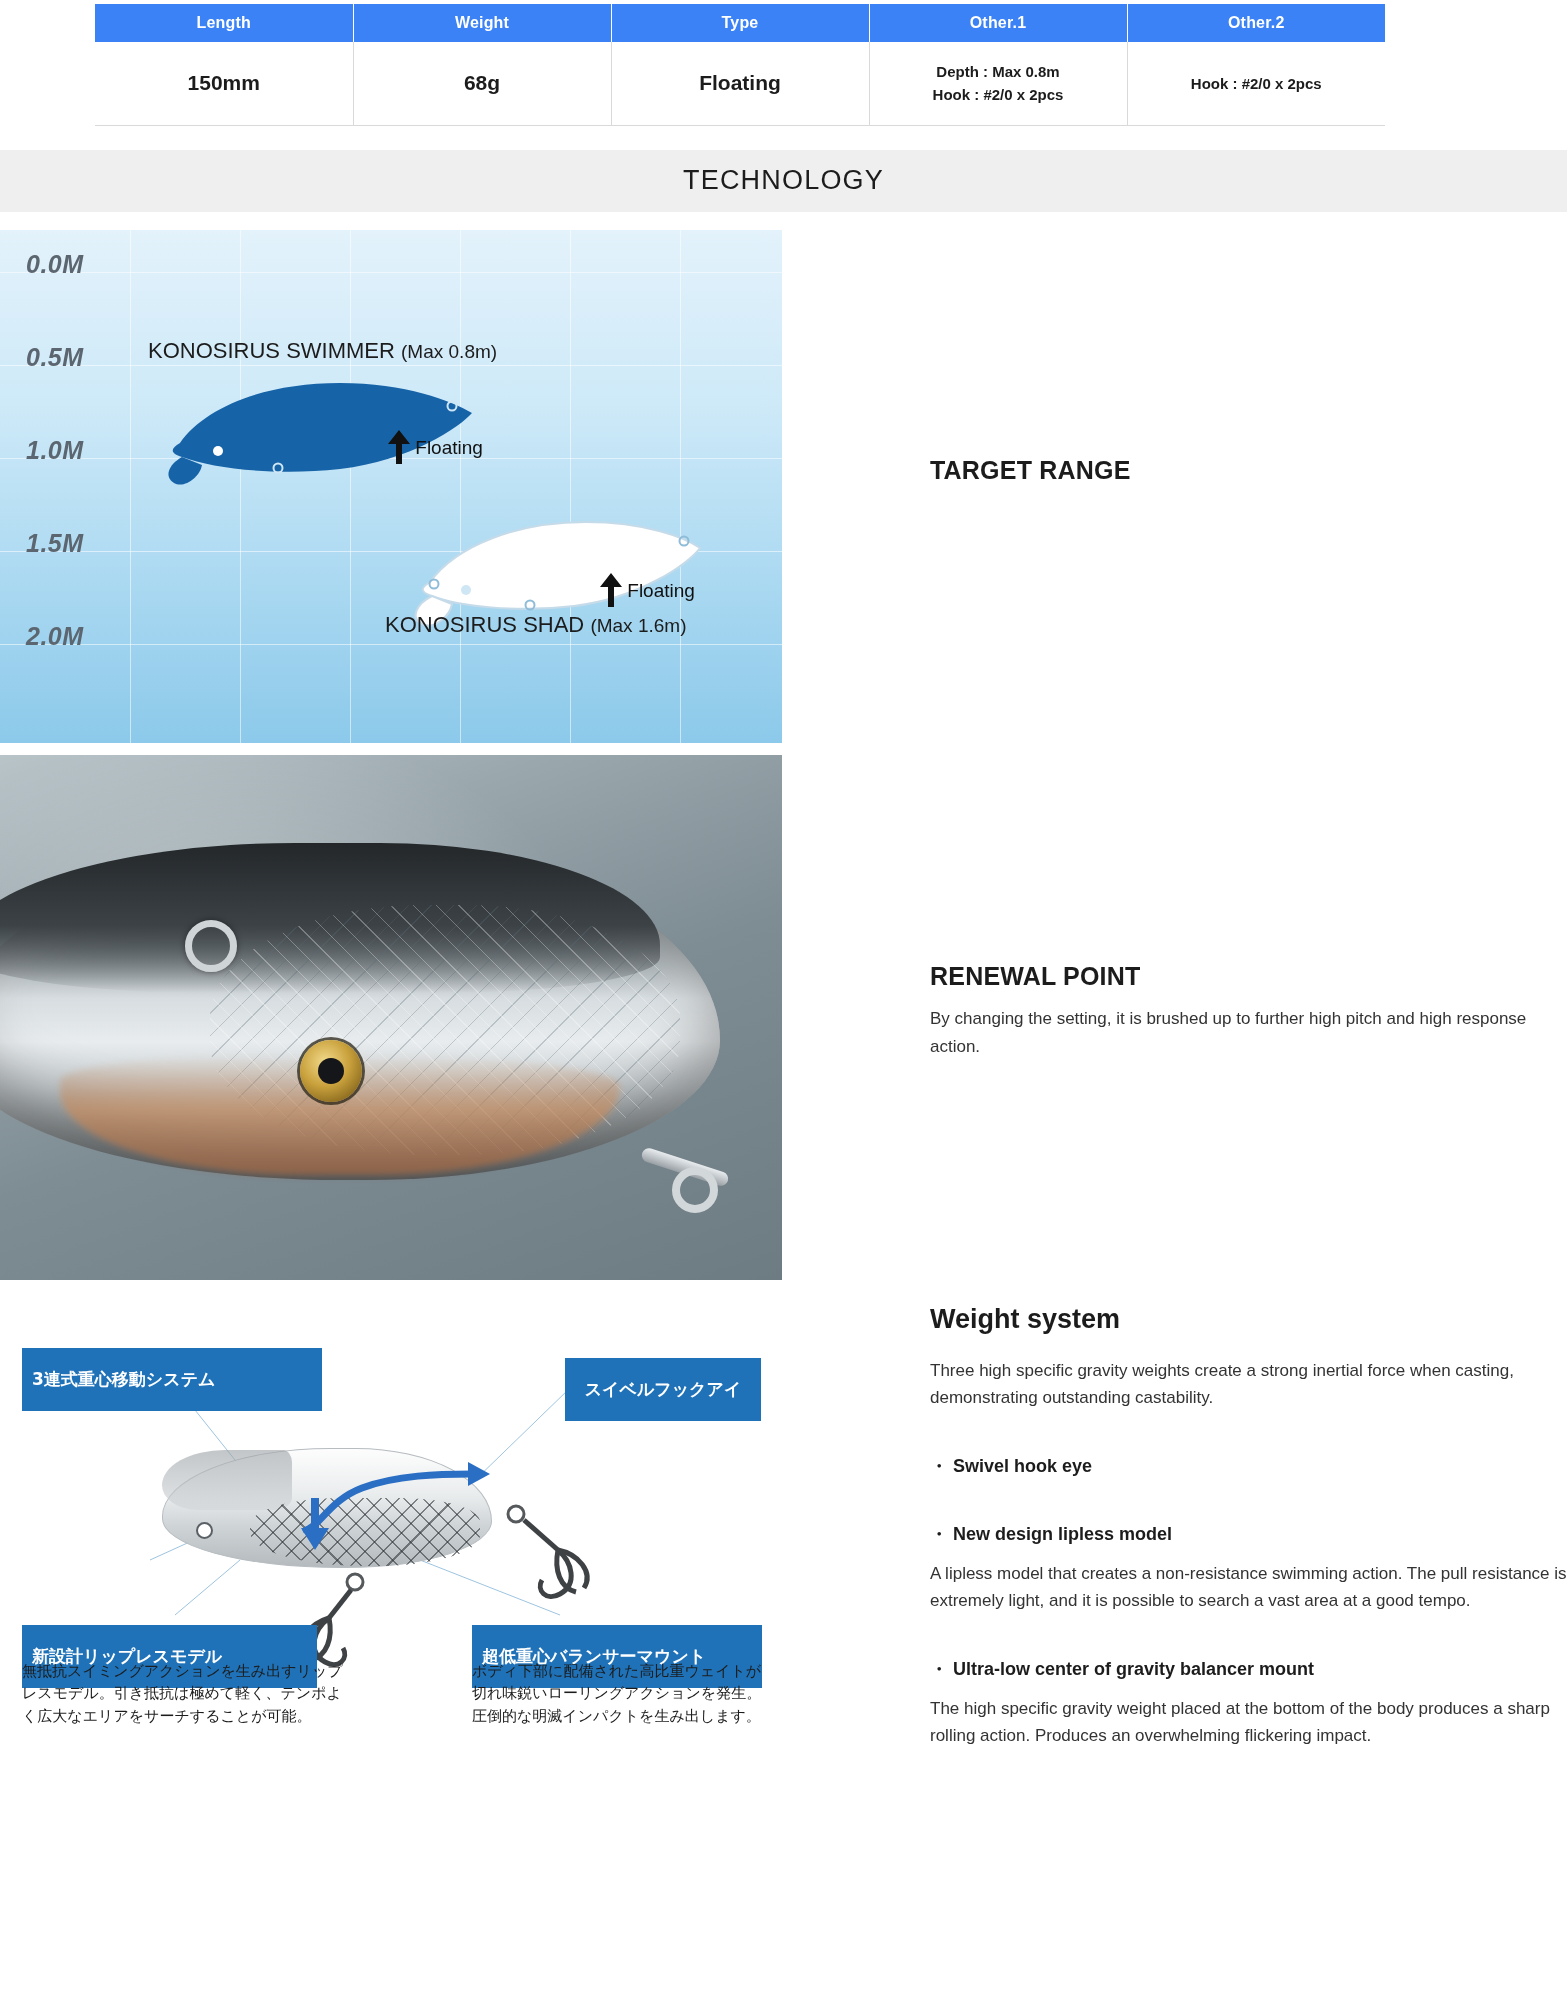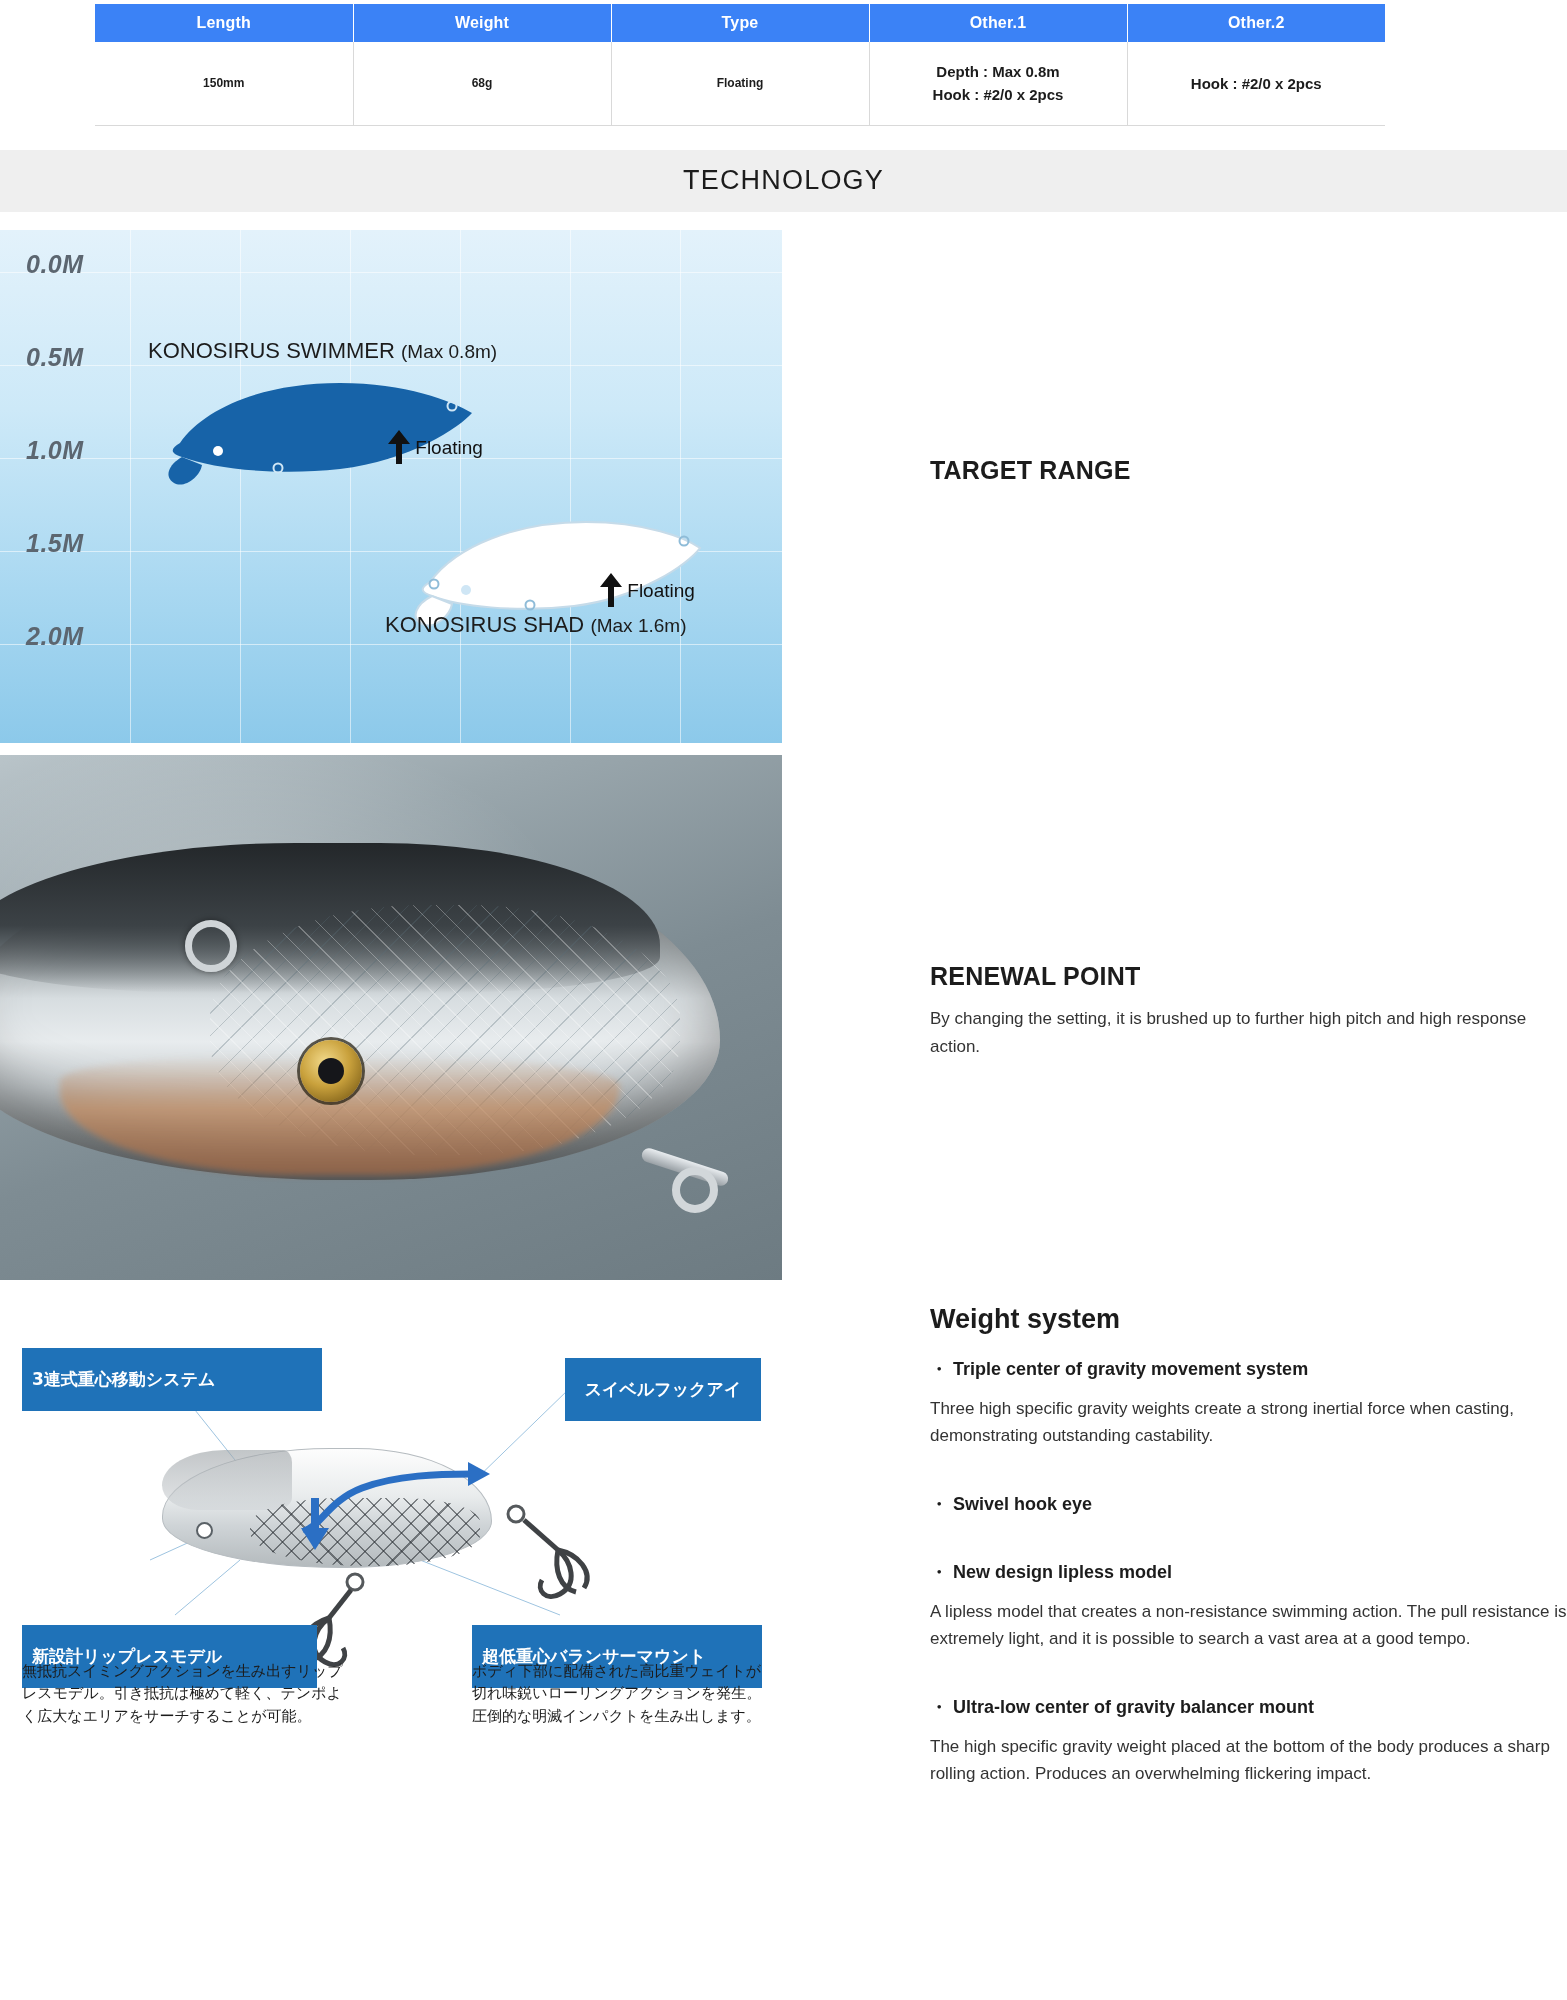--- a/index.html
+++ b/index.html
@@ -31,21 +31,21 @@
     color: #ffffff;
     font-size: 16px;
     font-weight: bold;
     padding: 10px 4px;
     border-right: 1px solid #ffffff;
     text-align: center;
     letter-spacing: .2px;
   }
   table.spec th:last-child { border-right: none; }
   table.spec td {
-    font-size: 12px;
+    font-size: 21px;
     font-weight: bold;
     color: #1c1c1c;
     text-align: center;
     padding: 18px 6px;
     border-right: 1px solid #d9d9d9;
     border-bottom: 1px solid #d9d9d9;
     line-height: 1.55;
     vertical-align: middle;
     background: #ffffff;
   }
@@ -500,21 +500,20 @@
 
         <div class="jp-tag" style="left:472px; top:315px; width:290px">超低重心バランサーマウント</div>
         <div class="jp-text" style="left:472px; top:350px; width:300px">ボディ下部に配備された高比重ウェイトが切れ味鋭いローリングアクションを発生。圧倒的な明滅インパクトを生み出します。</div>
       </div>
     </div>
 
     <div class="sec-right ws-right">
       <div style="margin-left:24px">
         <h3 class="ws-title">Weight system</h3>
 
-        <h4 class="ws-item-head">・ Triple center of gravity movement system</h4>
         <p class="ws-item-body">Three high specific gravity weights create a strong inertial force when casting, demonstrating outstanding castability.</p>
 
         <h4 class="ws-item-head tight">・ Swivel hook eye</h4>
         <div class="gap-lg"></div>
 
         <h4 class="ws-item-head">・ New design lipless model</h4>
         <p class="ws-item-body">A lipless model that creates a non-resistance swimming action. The pull resistance is extremely light, and it is possible to search a vast area at a good tempo.</p>
 
         <h4 class="ws-item-head">・ Ultra-low center of gravity balancer mount</h4>
         <p class="ws-item-body">The high specific gravity weight placed at the bottom of the body produces a sharp rolling action. Produces an overwhelming flickering impact.</p>

